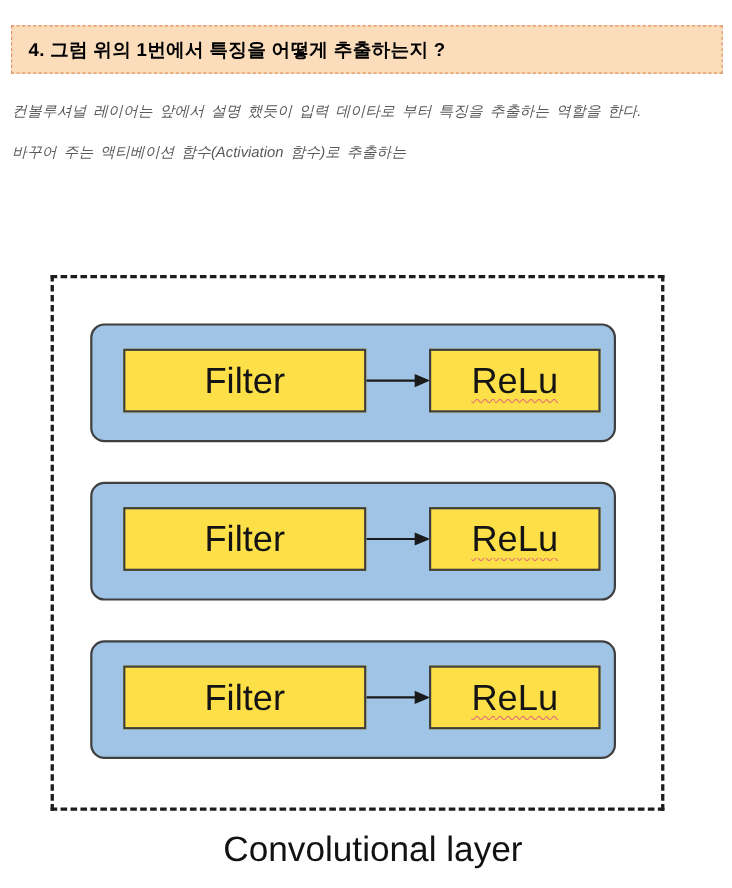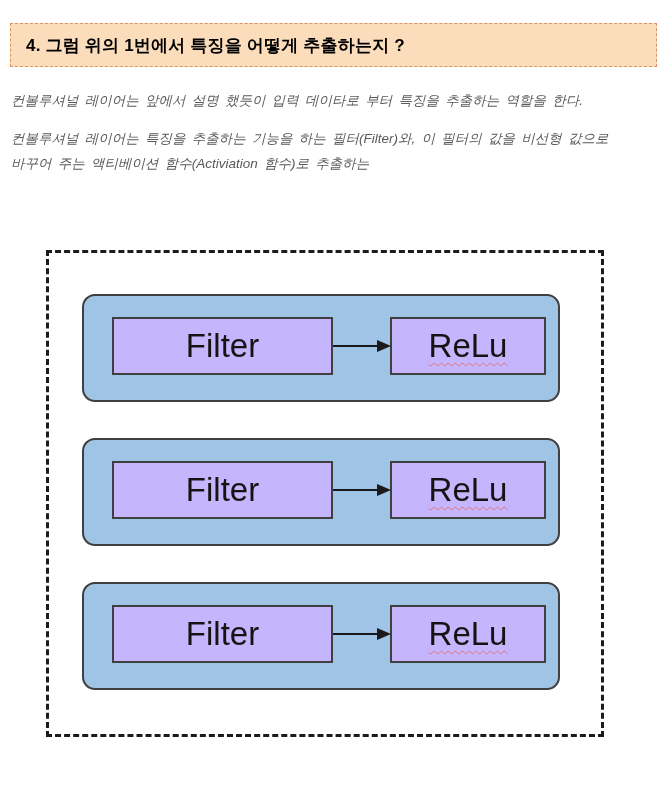--- a/index.html
+++ b/index.html
@@ -59,21 +59,21 @@
     border: 2px solid #3f3f3f;
     border-radius: 13px;
   }
   .row-1 { top: 41px; }
   .row-2 { top: 185px; }
   .row-3 { top: 329px; }
 
   .white-box {
     position: absolute;
     top: 21px; height: 58px;
-    background: #c4b5fd;
+    background: #fde047;
     border: 2px solid #3f3f3f;
     display: flex;
     align-items: center;
     justify-content: center;
     font-size: 33px;
     color: #141414;
   }
   .filter-box { left: 28px; width: 221px; }
   .relu-box   { left: 306px; width: 156px; }
   .relu-label {
@@ -104,21 +104,20 @@
 
 <div class="page">
 
   <div class="header-box">
     <span class="title">4. 그럼 위의 1번에서 특징을 어떻게 추출하는지 ?</span>
   </div>
 
   <div class="para para-1">컨볼루셔널 레이어는 앞에서 설명 했듯이 입력 데이타로 부터 특징을 추출하는 역할을 한다.</div>
 
   <div class="para para-2">
-    <div>컨볼루셔널 레이어는 특징을 추출하는 기능을 하는 필터(Filter)와, 이 필터의 값을 비선형 값으로</div>
     <div>바꾸어 주는 액티베이션 함수(Activiation 함수)로 추출하는</div>
   </div>
 
   <div class="diagram">
 
     <div class="conv-row row-1">
       <div class="white-box filter-box">
         <span>Filter</span>
       </div>
       <svg class="arrow" viewBox="0 0 58 16" xmlns="http://www.w3.org/2000/svg">
@@ -151,14 +150,15 @@
         <line x1="0" y1="8" x2="45" y2="8" stroke="#1a1a1a" stroke-width="2"></line>
         <polygon points="44,2 58,8 44,14" fill="#1a1a1a"></polygon>
       </svg>
       <div class="white-box relu-box">
         <span class="relu-label">ReLu</span>
       </div>
     </div>
 
   </div>
 
+  <div class="caption">Convolutional layer</div>
 
 </div>
 
 </body></html>

